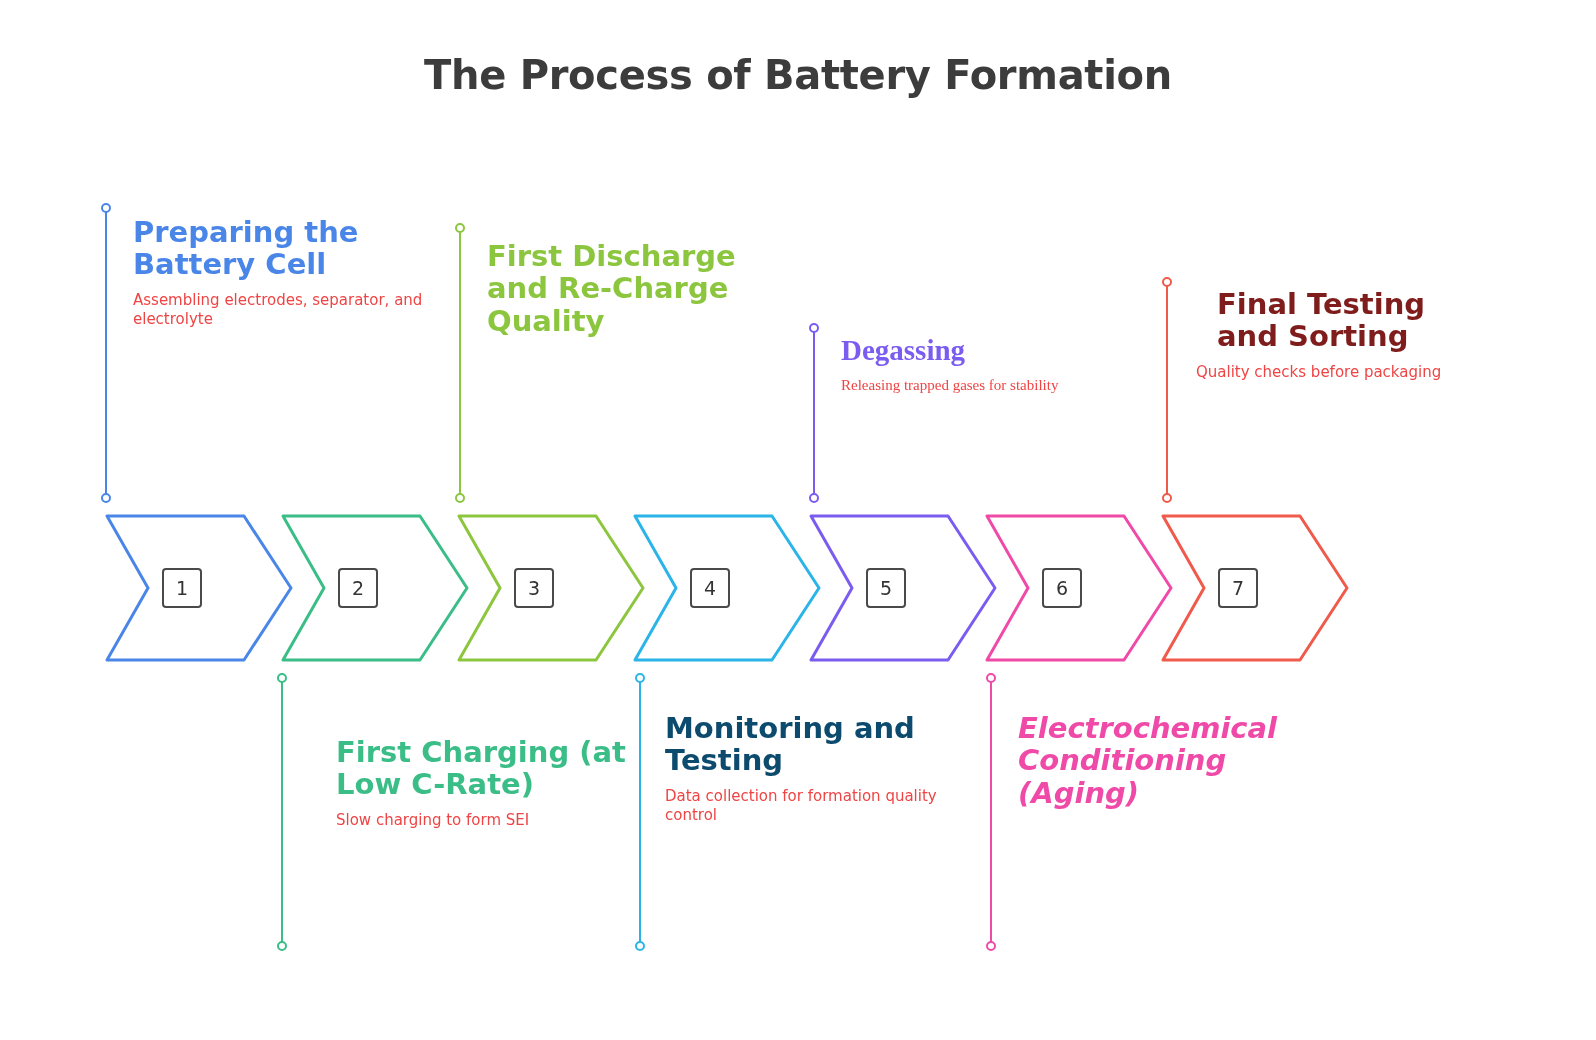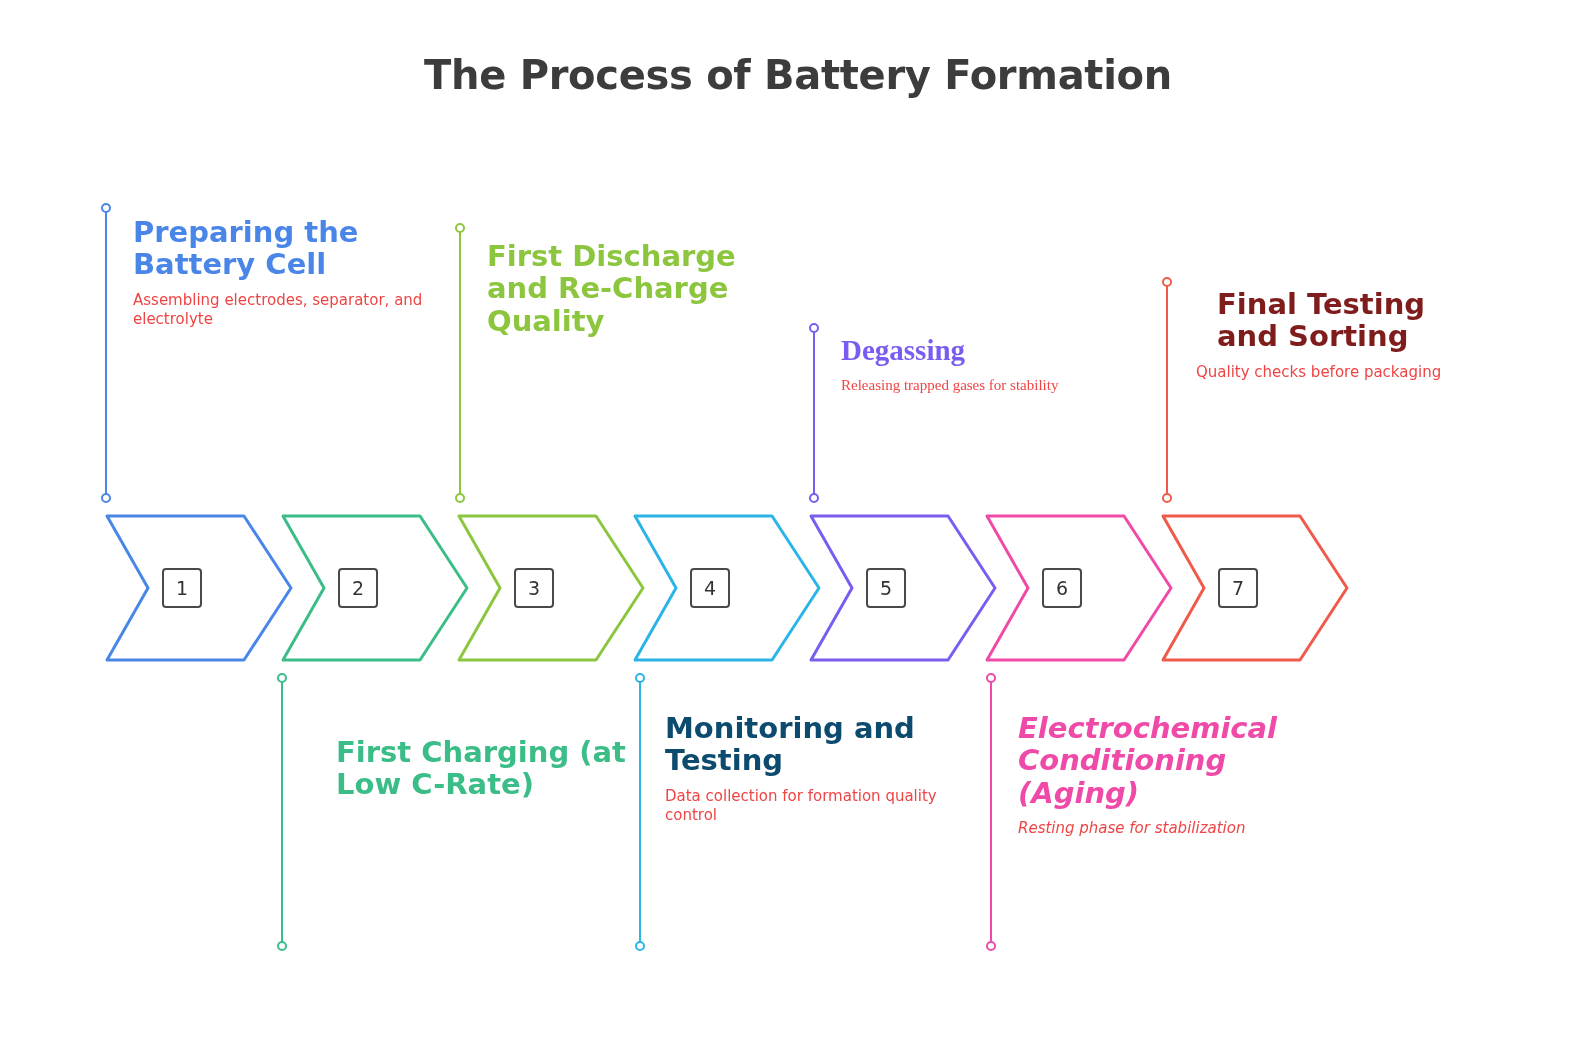--- a/index.html
+++ b/index.html
@@ -151,20 +151,21 @@
     <div class="label-block" style="left: 133px; top: 216px; width: 290px;">
       <div class="label-title" style="color: rgb(74, 134, 232);">Preparing the Battery Cell</div>
       <div class="label-desc">Assembling electrodes, separator, and electrolyte</div>
     </div>
     <div class="connector" style="left: 281px; top: 678px; height: 268px; background: rgb(59, 189, 135); color: rgb(59, 189, 135);">
       <span class="dot top"></span>
       <span class="dot bottom"></span>
     </div>
     <div class="label-block" style="left: 309px; top: 736px; width: 290px; margin-left: 27px;">
       <div class="label-title" style="color: rgb(59, 189, 135);">First Charging (at Low C-Rate)</div>
+      <div class="label-desc">Slow charging to form SEI</div>
     </div>
     <div class="connector" style="left: 459px; top: 228px; height: 270px; background: rgb(140, 198, 62); color: rgb(140, 198, 62);">
       <span class="dot top"></span>
       <span class="dot bottom"></span>
     </div>
     <div class="label-block" style="left: 487px; top: 240px; width: 300px;">
       <div class="label-title" style="color: rgb(140, 198, 62);">First Discharge and Re-Charge Quality</div>
     </div>
     <div class="connector" style="left: 639px; top: 678px; height: 268px; background: rgb(42, 180, 232); color: rgb(42, 180, 232);">
       <span class="dot top"></span>
@@ -181,21 +182,20 @@
     <div class="label-block" style="left: 841px; top: 334px; width: 290px; font-family: Liberation Serif, serif;">
       <div class="label-title" style="color: rgb(123, 92, 240);">Degassing</div>
       <div class="label-desc">Releasing trapped gases for stability</div>
     </div>
     <div class="connector" style="left: 990px; top: 678px; height: 268px; background: rgb(239, 74, 168); color: rgb(239, 74, 168);">
       <span class="dot top"></span>
       <span class="dot bottom"></span>
     </div>
     <div class="label-block" style="left: 1018px; top: 712px; width: 330px; font-style: italic;">
       <div class="label-title" style="color: rgb(239, 74, 168);">Electrochemical Conditioning (Aging)</div>
-      <div class="label-desc">Resting phase for stabilization</div>
     </div>
     <div class="connector" style="left: 1166px; top: 282px; height: 216px; background: rgb(239, 90, 74); color: rgb(239, 90, 74);">
       <span class="dot top"></span>
       <span class="dot bottom"></span>
     </div>
     <div class="label-block" style="left: 1196px; top: 288px; width: 300px;">
       <div class="label-title" style="color: #7f1d1d; margin-left: 21px;">Final Testing and Sorting</div>
       <div class="label-desc">Quality checks before packaging</div>
     </div>
   </div>

